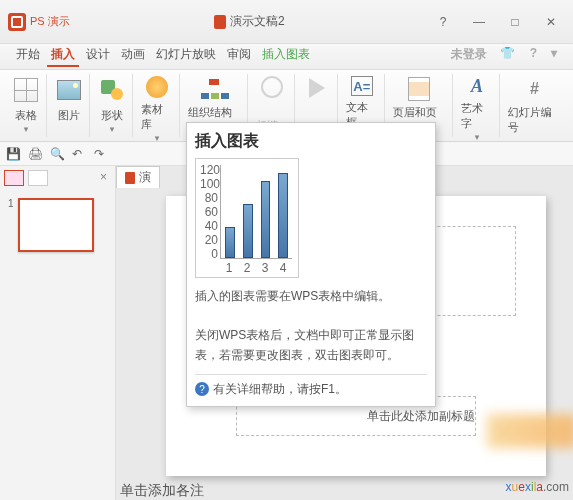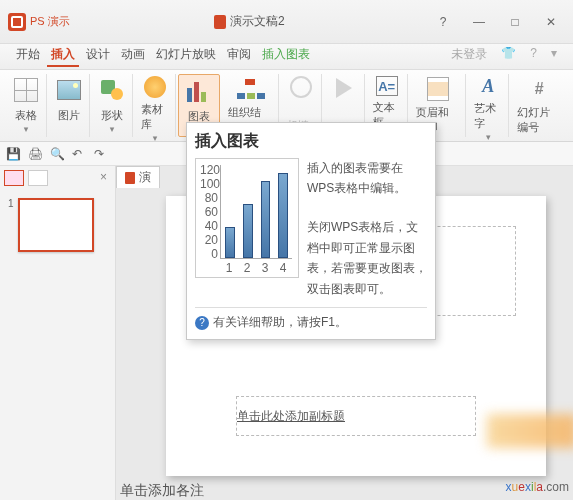--- a/index.html
+++ b/index.html
@@ -11,21 +11,21 @@
 .titlebar .app-name { color: #d24726; font-size: 11px; }
 .titlebar .spacer { flex: 1; text-align: center; color: #555; display: flex; align-items: center; justify-content: center; gap: 4px; }
 .titlebar .doc-icon { width: 12px; height: 14px; background: #d24726; border-radius: 2px; display: inline-block; }
 .titlebar .win-btns { display: flex; gap: 8px; }
 .titlebar .win-btn { width: 28px; height: 20px; display: flex; align-items: center; justify-content: center; color: #666; cursor: pointer; }
 
 .menubar { height: 26px; background: linear-gradient(#f8f8f8,#eee); display: flex; align-items: flex-start; padding: 0 12px; gap: 3px; border-bottom: 1px solid #ddd; }
 .menubar .mi { color: #555; cursor: pointer; padding: 2px 4px; }
 .menubar .mi.active { color: #d24726; font-weight: bold; border-bottom: 2px solid #d24726; }
 .menubar .mi.green { color: #4ba84b; }
-.menubar .mi.dim { color: #aaa; }
+.menubar .mi.dim { color: #aaa; font-weight: bold; }
 .menubar .right { margin-left: auto; display: flex; gap: 6px; color: #aaa; }
 
 .ribbon { height: 72px; background: linear-gradient(#fdfdfd,#f0f0f0); border-bottom: 1px solid #d7d7d7; display: flex; padding: 4px 6px; gap: 2px; }
 .rgroup { display: flex; flex-direction: column; align-items: center; padding: 2px 6px; border-right: 1px solid #e0e0e0; cursor: pointer; }
 .rgroup:last-child { border-right: none; }
 .rgroup.active { background: #fde8d8; border: 1px solid #e8a868; border-radius: 2px; }
 .ricon { width: 28px; height: 28px; margin-bottom: 2px; display: flex; align-items: center; justify-content: center; }
 .rlabel { color: #555; font-size: 11px; margin-top: 2px; }
 .rlabel.dim { color: #bbb; margin-top: 18px; }
 .dd { font-size: 9px; color: #888; margin-top: 1px; }
@@ -42,25 +42,25 @@
 .slidepanel-close { margin-left: auto; color: #888; cursor: pointer; padding: 0 4px; }
 .thumb-wrap { padding: 8px; display: flex; gap: 4px; }
 .thumb-num { color: #666; font-size: 10px; }
 .thumb { width: 76px; height: 54px; background: #fff; border: 2px solid #d24726; box-shadow: 0 1px 2px rgba(0,0,0,0.2); }
 
 .canvas { flex: 1; background: #e9e9e9; position: relative; overflow: hidden; }
 .doctab { position: absolute; top: 0; left: 0; background: #fff; border: 1px solid #ccc; border-bottom: none; padding: 2px 8px; display: flex; align-items: center; gap: 4px; font-size: 11px; color: #555; }
 .doctab .tab-icon { width: 10px; height: 12px; background: #d24726; border-radius: 1px; }
 .slide { position: absolute; top: 30px; left: 50px; width: 380px; height: 280px; background: #fff; box-shadow: 2px 3px 8px rgba(0,0,0,0.25); }
 .title-ph { position: absolute; top: 30px; left: 30px; right: 30px; height: 90px; border: 1px dashed #bbb; }
-.sub-ph { position: absolute; top: 200px; left: 70px; right: 70px; height: 40px; border: 1px dashed #bbb; display: flex; align-items: center; justify-content: flex-start; color: #555; font-size: 18px; text-decoration: underline; }
+.sub-ph { position: absolute; top: 200px; left: 70px; right: 70px; height: 40px; border: 1px dashed #bbb; display: flex; align-items: center; justify-content: flex-end; color: #555; font-size: 18px; }
 
 .tooltip { position: absolute; top: 122px; left: 186px; width: 250px; background: #fff; border: 1px solid #c8c8c8; box-shadow: 2px 3px 8px rgba(0,0,0,0.2); padding: 8px; z-index: 50; }
 .tooltip h4 { font-size: 16px; color: #333; margin-bottom: 6px; font-weight: bold; }
-.tooltip .tbody { display: flex; gap: 8px; }
+.tooltip .tbody { display: flex; gap: 8px; flex-direction: column; }
 .tooltip .chart-prev { width: 104px; height: 120px; border: 1px solid #ccc; padding: 4px; }
 .tooltip .desc { flex: 1; color: #555; line-height: 1.7; font-size: 11px; }
 .tooltip .footer { border-top: 1px solid #ddd; margin-top: 8px; padding-top: 6px; font-size: 11px; color: #555; display: flex; align-items: center; gap: 4px; }
 .tooltip .footer .help-icon { width: 14px; height: 14px; border-radius: 50%; background: #3b78c4; color: #fff; display: inline-flex; align-items: center; justify-content: center; font-size: 10px; }
 
 .mini-chart { width: 100%; height: 100%; position: relative; }
 .mini-chart .axis-y { position: absolute; left: 0; top: 0; bottom: 14px; width: 18px; display: flex; flex-direction: column; justify-content: space-between; font-size: 8px; color: #666; text-align: right; }
 .mini-chart .plot { position: absolute; left: 20px; right: 2px; top: 2px; bottom: 14px; border-left: 1px solid #aaa; border-bottom: 1px solid #aaa; display: flex; align-items: flex-end; gap: 8px; padding: 0 4px; }
 .mini-chart .bar { width: 10px; background: linear-gradient(#7aa8d0,#4676a8); border: 1px solid #2a5080; }
 .mini-chart .axis-x { position: absolute; left: 20px; right: 2px; bottom: 0; height: 12px; display: flex; justify-content: space-around; font-size: 8px; color: #666; }
@@ -158,30 +158,20 @@
     <span class="rlabel">形状</span>
     <span class="dd">▾</span>
   </div>
   <div class="rgroup">
     <div class="ricon">
         <div class="i-lib"></div>
       </div>
     <span class="rlabel">素材库</span>
     <span class="dd">▾</span>
   </div>
-  <div class="rgroup active">
-    <div class="ricon">
-        <div class="i-chart">
-          <span></span>
-          <span></span>
-          <span></span>
-        </div>
-      </div>
-    <span class="rlabel">图表</span>
-  </div>
   <div class="rgroup">
     <div class="ricon">
         <div class="i-org"></div>
       </div>
     <span class="rlabel">组织结构图</span>
   </div>
   <div class="rgroup">
     <div class="ricon">
         <div class="i-link"></div>
       </div>

